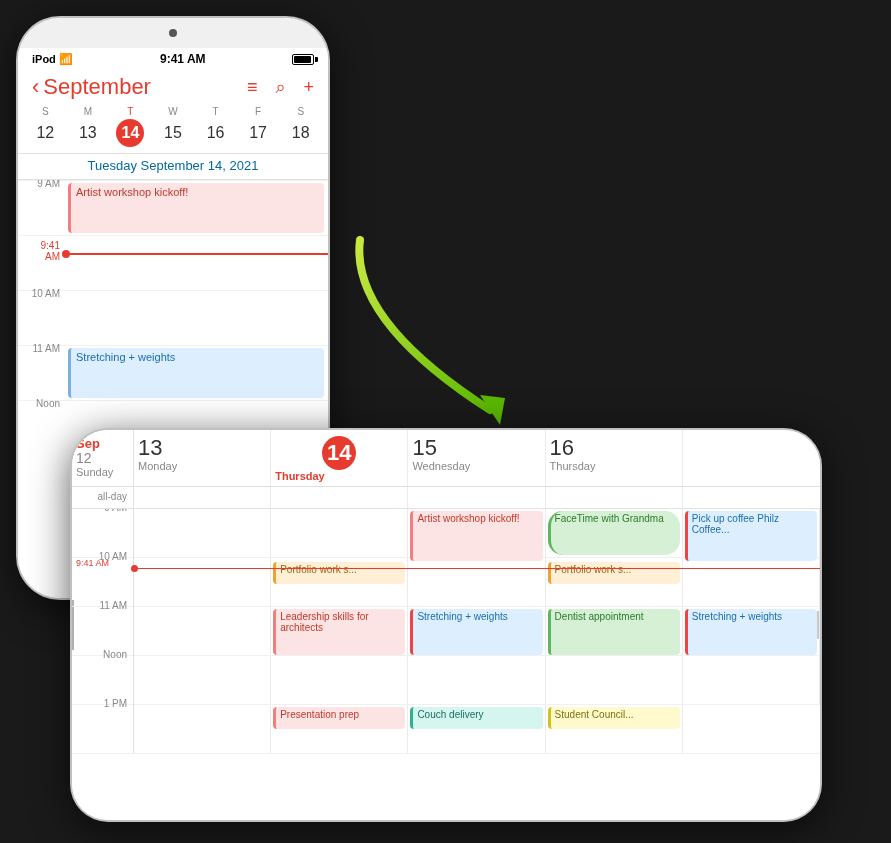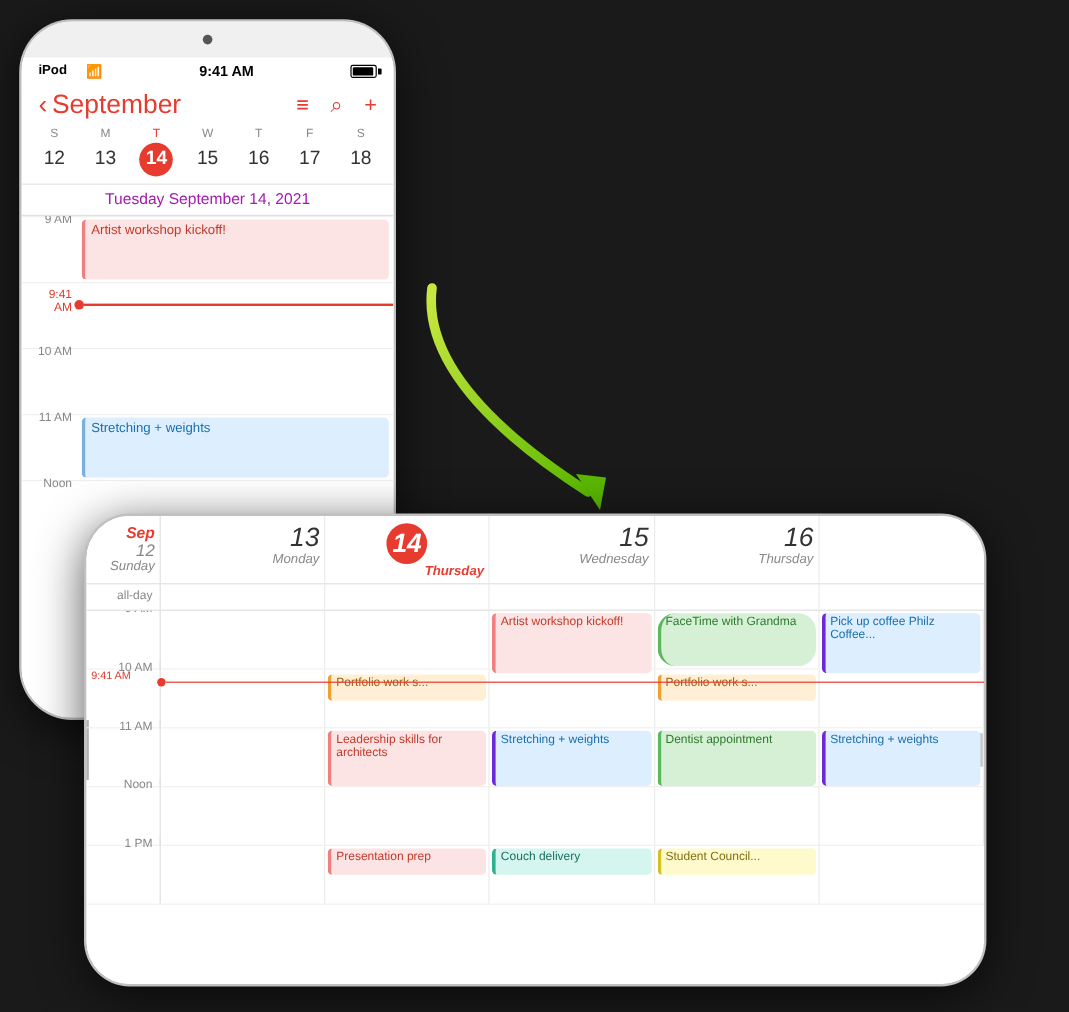--- a/index.html
+++ b/index.html
@@ -46,21 +46,21 @@
     .status-bar {
       display: flex;
       justify-content: space-between;
       align-items: center;
       padding: 4px 14px;
       font-size: 11px;
       font-weight: 600;
       color: #000;
       background: white;
     }
-    .status-bar-left { display: flex; gap: 16px; align-items: center; }
+    .status-bar-left { display: flex; gap: 4px; align-items: center; }
     .status-bar-right { display: flex; gap: 4px; align-items: center; }
     .wifi-icon { font-size: 11px; }
     .battery-icon {
       width: 22px; height: 11px;
       border: 1.5px solid #000;
       border-radius: 2px;
       position: relative;
       display: inline-block;
     }
     .battery-icon::after {
@@ -133,21 +133,21 @@
       color: white;
       font-weight: 600;
     }
     .week-day-name.today-label { color: #e63b2e; }
 
     
     .day-title-bar {
       background: white;
       text-align: center;
       font-size: 13px;
-      color: #a21caf;
+      color: #0369a1;
       padding: 4px 0 6px;
       border-bottom: 1px solid #e0e0e0;
     }
 
     
     .timeline {
       background: white;
       overflow-y: auto;
       height: calc(100% - 140px);
       position: relative;
@@ -271,23 +271,22 @@
     
     .week-grid-header {
       display: grid;
       grid-template-columns: 62px repeat(5, 1fr);
       border-bottom: 1px solid #e0e0e0;
       background: white;
       flex-shrink: 0;
     }
     .wgh-cell {
       padding: 6px 4px 4px;
-      text-align: right;
+      text-align: left;
       border-right: 1px solid #ebebeb;
-      font-style: italic;
     }
     .wgh-cell:first-child { border-right: 1px solid #e0e0e0; }
     .wgh-month {
       font-size: 13px;
       color: #e63b2e;
       font-weight: 600;
     }
     .wgh-day-num {
       font-size: 22px;
       font-weight: 300;
@@ -406,21 +405,21 @@
       position: absolute;
       border-radius: 4px;
       padding: 2px 4px;
       font-size: 10px;
       font-weight: 500;
       left: 2px;
       right: 2px;
       overflow: hidden;
     }
     .l-event-pink { background: #fce4e4; border-left: 3px solid #f08080; color: #c0392b; }
-    .l-event-blue { background: #ddeeff; border-left: 3px solid #6d28d9; color: #1a6fad; }
+    .l-event-blue { background: #ddeeff; border-left: 3px solid #ef4444; color: #1a6fad; }
     .l-event-green { background: #d5f0d5; border-left: 3px solid #5cb85c; color: #2d7a2d; }
     .l-event-orange { background: #fff0d5; border-left: 3px solid #f0a030; color: #a06010; }
     .l-event-teal { background: #d5f5ef; border-left: 3px solid #30b090; color: #1a7060; }
     .l-event-yellow { background: #fffacc; border-left: 3px solid #d4c020; color: #807010; }
   </style>
 </head>
 <body>
 
 <div class="portrait-device">
   <div class="notch-area">

